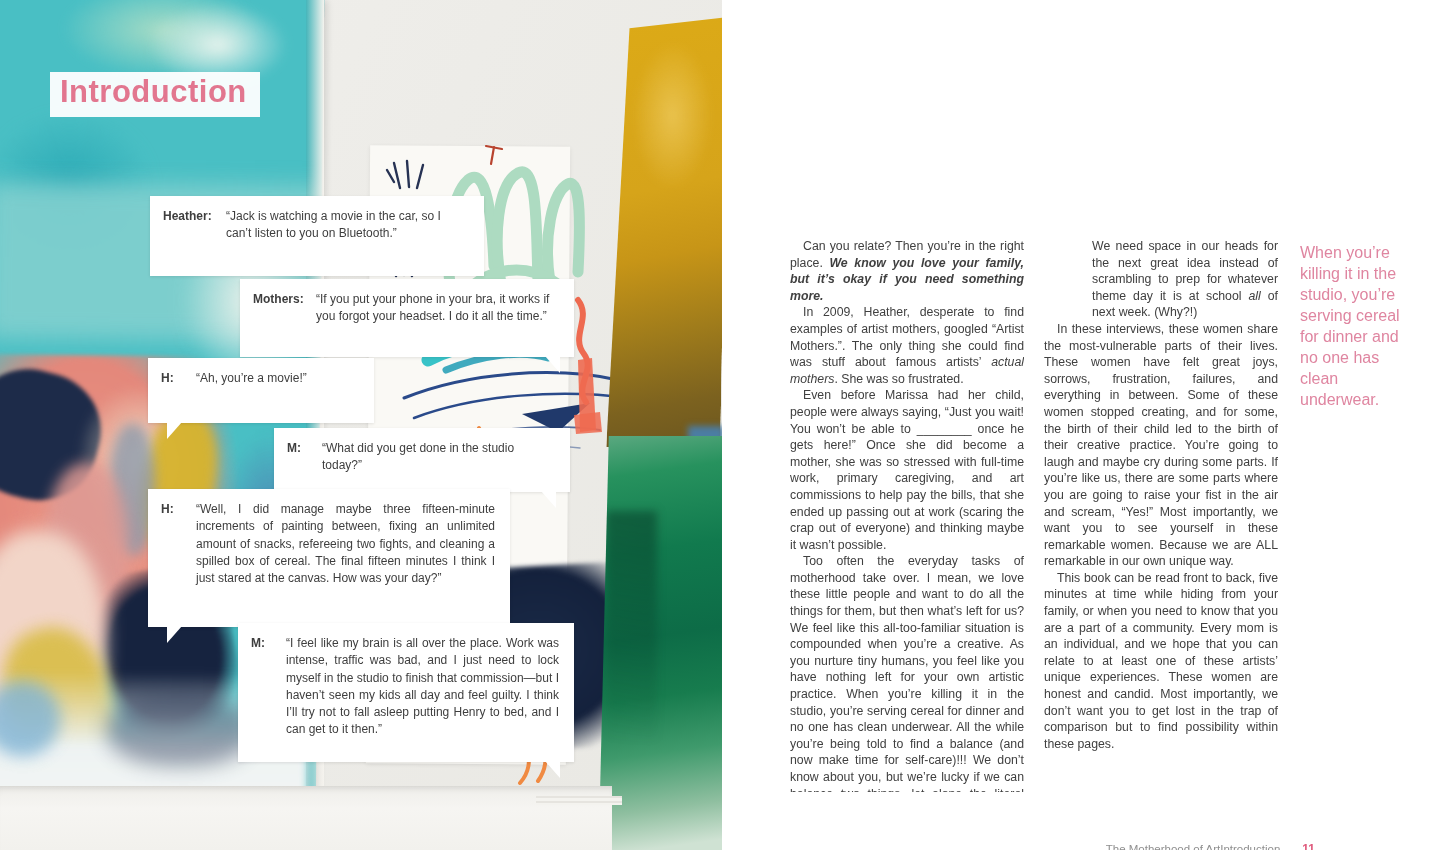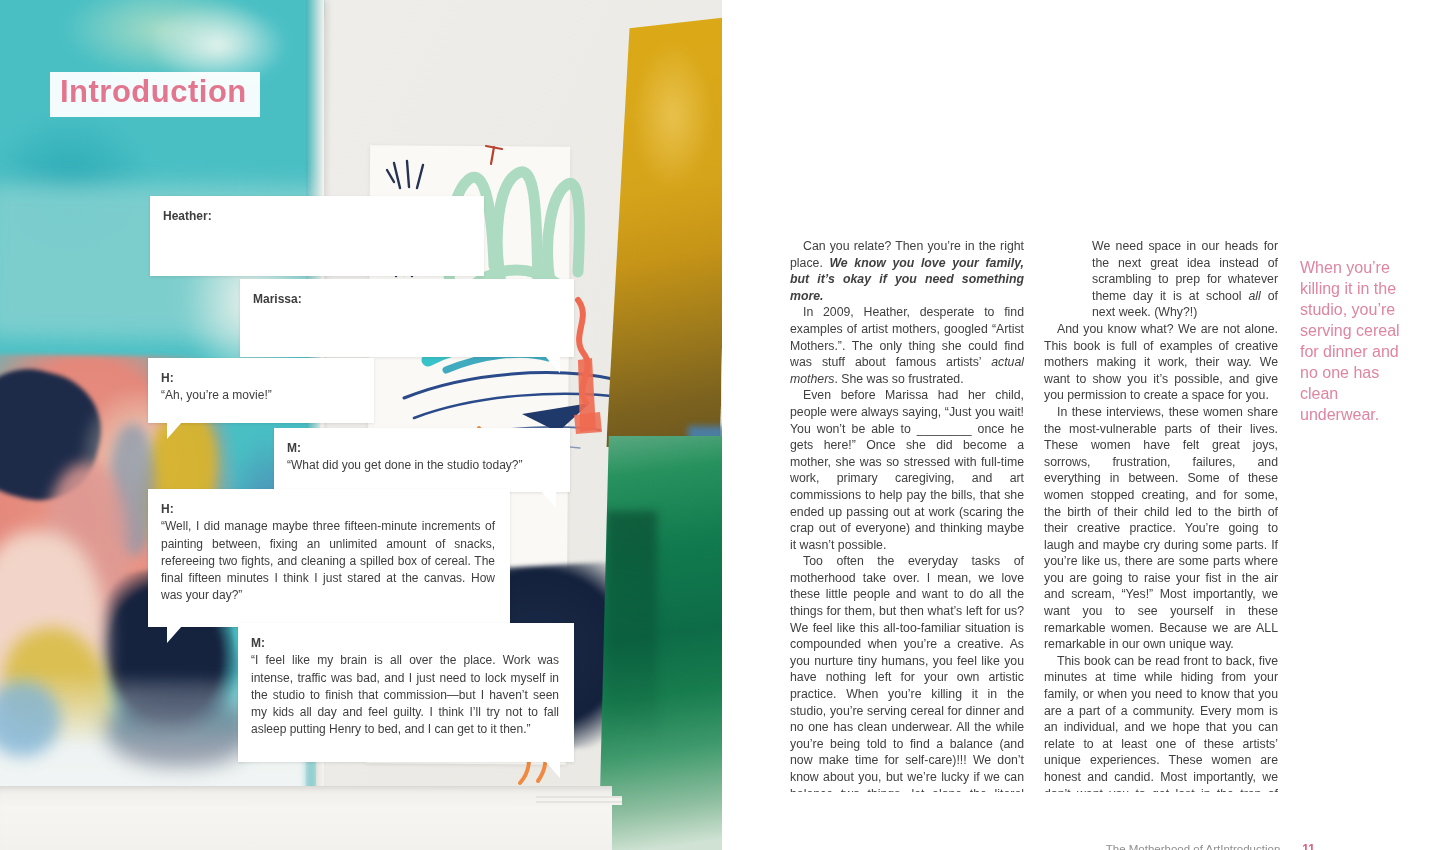--- a/index.html
+++ b/index.html
@@ -66,21 +66,21 @@
     box-shadow:inset 0 7px 9px -7px rgba(0,0,0,.18);}
   .baseboard{position:absolute;left:536px;top:796px;width:86px;height:9px;
     background:repeating-linear-gradient(180deg,#e6e4df 0 2px,#f4f3ef 2px 5px);}
   
   .title-band{position:absolute;left:50px;top:72px;background:rgba(255,255,255,.94);
     padding:2px 13px 7px 10px;z-index:6;}
   .title-band span{font-size:31px;font-weight:600;letter-spacing:.5px;color:var(--accent-pink,#e2768f);}
   
   .bubble{position:absolute;z-index:7;background:#ffffff;display:flex;align-items:flex-start;
     padding:12px 15px 12px 13px;box-shadow:0 1px 3px rgba(0,0,0,.10);
-    color:#3e3e3e;font-size:12px;line-height:1.44;flex-direction:column;}
+    color:#3e3e3e;font-size:12px;line-height:1.44;}
   .bubble .speaker{font-weight:bold;flex:0 0 auto;margin-right:9px;}
   .bubble .btext{flex:1 1 auto;}
   .b1{left:150px;top:196px;width:306px;min-height:56px;}
   .b2{left:240px;top:279px;width:306px;min-height:54px;}
   .b3{left:148px;top:358px;width:198px;min-height:41px;}
   .b4{left:274px;top:428px;width:268px;min-height:40px;}
   .b5{left:148px;top:489px;width:334px;min-height:114px;}
   .b6{left:238px;top:623px;width:308px;min-height:115px;}
   .b1 .speaker{width:54px;} .b2 .speaker{width:54px;}
   .b3 .speaker,.b4 .speaker,.b5 .speaker,.b6 .speaker{width:26px;}
@@ -92,21 +92,21 @@
   
   .right-page{position:absolute;left:722px;top:0;width:723px;height:640px;background:#ffffff;}
   .col{position:absolute;top:238px;width:234px;height:554px;overflow:hidden;
     font-size:12.3px;line-height:16.6px;text-align:justify;color:var(--body-text,#404040);hyphens:auto;}
   .col p{margin:0;text-indent:13px;}
   .col p.noindent{text-indent:0;margin-left:48px;}
   .col1{left:68px;} .col2{left:322px;}
   .bi{font-weight:bold;font-style:italic;}
   .i{font-style:italic;}
   .pull-quote{position:absolute;left:578px;top:242px;width:114px;
-    font-size:16px;line-height:21px;color:var(--pull-quote-pink,#df85a0);margin-top:15px;}
+    font-size:16px;line-height:21px;color:var(--pull-quote-pink,#df85a0);}
   .footer{position:absolute;left:68px;right:130px;top:842px;display:flex;
     justify-content:flex-end;align-items:baseline;
     font-size:11.5px;color:var(--footer-gray,#8f8f8f);}
   .footer-right{display:flex;gap:22px;align-items:baseline;}
   .footer .page-num{color:var(--page-number-pink,#e05c7e);font-weight:bold;font-size:12px;}
 </style>
 </head>
 <body>
 
 <div class="spread">
@@ -200,23 +200,25 @@
     <div class="green-painting"></div>
     <div class="floor-left"></div>
     <div class="baseboard"></div>
 
     <div class="title-band">
       <span>Introduction</span>
     </div>
 
     <div class="bubble b1">
       <span class="speaker">Heather:</span>
+      <span class="btext">“Jack is watching a movie in the car, so I can’t listen to you on Bluetooth.”</span>
     </div>
     <div class="bubble b2 tail-r">
-      <span class="speaker">Marissa:</span>
+      <span class="speaker">Mothers:</span>
+      <span class="btext">“If you put your phone in your bra, it works if you forgot your headset. I do it all the time.”</span>
     </div>
     <div class="bubble b3 tail-l">
       <span class="speaker">H:</span>
       <span class="btext">“Ah, you’re a movie!”</span>
     </div>
     <div class="bubble b4 tail-r">
       <span class="speaker">M:</span>
       <span class="btext">“What did you get done in the studio today?”</span>
     </div>
     <div class="bubble b5 tail-l">
@@ -231,21 +233,20 @@
 
   <div class="right-page">
     <div class="col col1">
         <p><span>Can you relate? Then you’re in the right place. </span><span class="bi">We know you love your family, but it’s okay if you need something more.</span></p>
         <p><span>In 2009, Heather, desperate to find examples of artist mothers, googled “Artist Mothers.”. The only thing she could find was stuff about famous artists’ </span><span class="i">actual mothers</span><span>. She was so frustrated.</span></p>
         <p><span>Even before Marissa had her child, people were always saying, “Just you wait! You won’t be able to ________ once he gets here!” Once she did become a mother, she was so stressed with full-time work, primary caregiving, and art commissions to help pay the bills, that she ended up passing out at work (scaring the crap out of everyone) and thinking maybe it wasn’t possible.</span></p>
         <p><span>Too often the everyday tasks of motherhood take over. I mean, we love these little people and want to do all the things for them, but then what’s left for us? We feel like this all-too-familiar situation is compounded when you’re a creative. As you nurture tiny humans, you feel like you have nothing left for your own artistic practice. When you’re killing it in the studio, you’re serving cereal for dinner and no one has clean underwear. All the while you’re being told to find a balance (and now make time for self-care)!!! We don’t know about you, but we’re lucky if we can balance two things, let alone the literal laundry list of expectations that are put upon us.</span></p>
       </div>
     <div class="col col2">
         <p class="noindent"><span>We need space in our heads for the next great idea instead of scrambling to prep for whatever theme day it is at school </span><span class="i">all</span><span> of next week. (Why?!)</span></p>
-        <p><span>And you know what? We are not alone. This book is full of examples of creative mothers making it work, their way. We want to show you it’s possible, and give you permission to create a space for you.</span></p>
         <p><span>In these interviews, these women share the most-vulnerable parts of their lives. These women have felt great joys, sorrows, frustration, failures, and everything in between. Some of these women stopped creating, and for some, the birth of their child led to the birth of their creative practice. You’re going to laugh and maybe cry during some parts. If you’re like us, there are some parts where you are going to raise your fist in the air and scream, “Yes!” Most importantly, we want you to see yourself in these remarkable women. Because we are ALL remarkable in our own unique way.</span></p>
         <p><span>This book can be read front to back, five minutes at time while hiding from your family, or when you need to know that you are a part of a community. Every mom is an individual, and we hope that you can relate to at least one of these artists’ unique experiences. These women are honest and candid. Most importantly, we don’t want you to get lost in the trap of comparison but to find possibility within these pages.</span></p>
       </div>
     <div class="pull-quote">When you’re killing it in the studio, you’re serving cereal for dinner and no one has clean underwear.</div>
     <div class="footer">
       <span>The Motherhood of Art</span>
       <span class="footer-right">
         <span>Introduction</span>
         <span class="page-num">11</span>
       </span>

